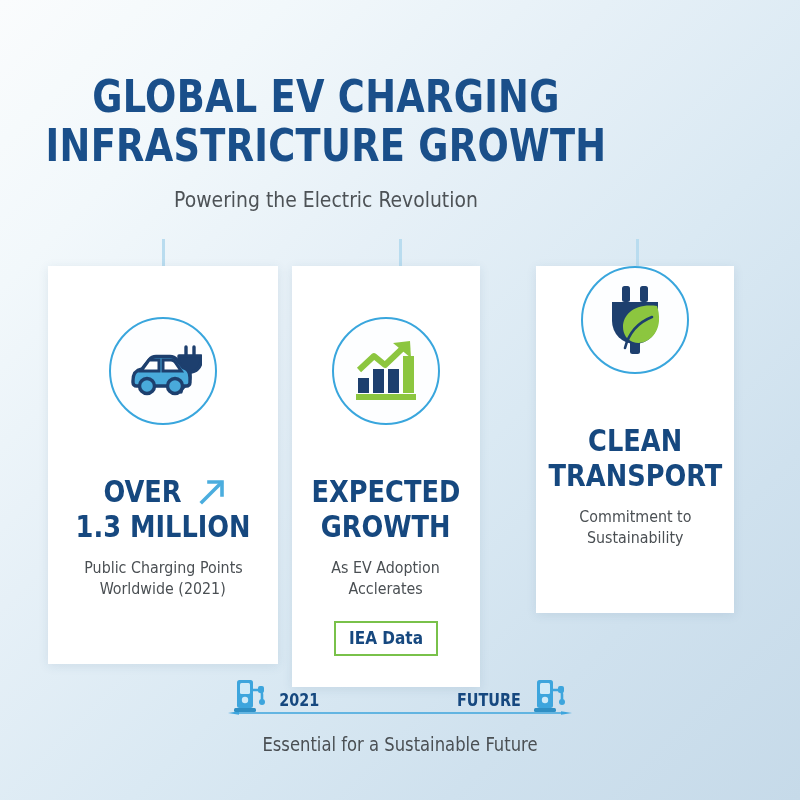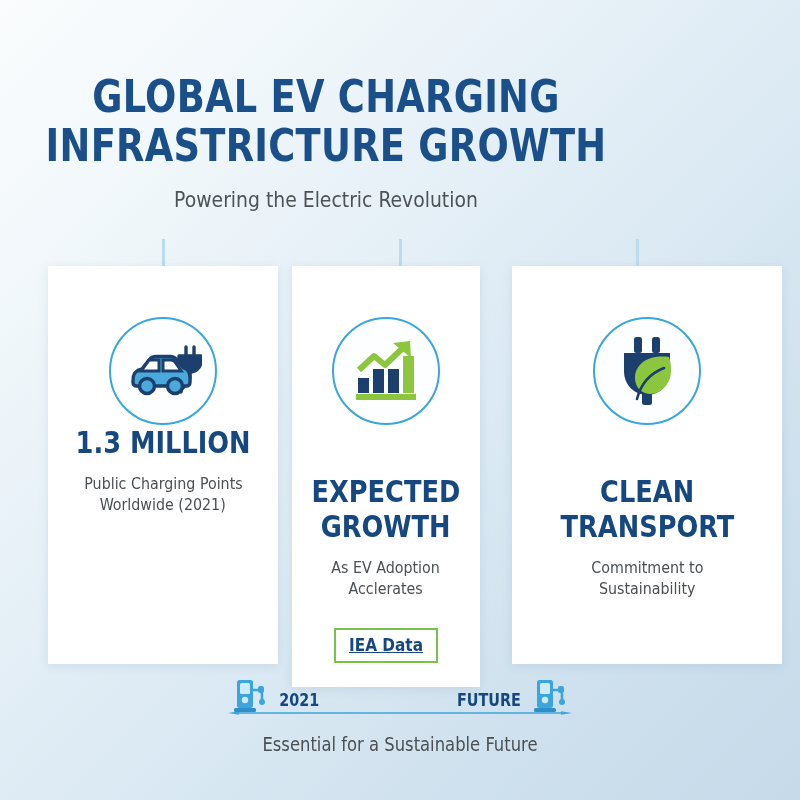--- a/index.html
+++ b/index.html
@@ -188,20 +188,29 @@
         <g>
           <path d="M9 45 c0 -8 3 -11 9 -12 l7 -9 c2 -2.5 4 -3.5 7 -3.5 h14 c3 0 5 1 7 3.5 l6 7.5 c5 1 7 5 7 10 v5 c0 2 -1.5 3.5 -3.5 3.5 h-50 c-2 0 -3.5 -1.5 -3.5 -3.5 z" fill="#49aadb" stroke="#1d3f6e" stroke-width="3.4" stroke-linejoin="round"></path>
           <path d="M25 24 h10 v11 h-18 z" fill="#ffffff" stroke="#1d3f6e" stroke-width="3"></path>
           <path d="M39 24 h8 c2 0 3 0.6 4.2 2.2 l6 8.8 h-18.2 z" fill="#ffffff" stroke="#1d3f6e" stroke-width="3"></path>
           <circle cx="23" cy="50" r="7.5" fill="#49aadb" stroke="#1d3f6e" stroke-width="3.4"></circle>
           <circle cx="51" cy="50" r="7.5" fill="#49aadb" stroke="#1d3f6e" stroke-width="3.4"></circle>
         </g>
       </svg>
     </div>
 
+    <div class="heading-row" style="margin-top:49px;">
+      <span class="card-heading">OVER</span>
+      <svg width="27" height="27" viewBox="0 0 27 27" style="margin-left:8px;">
+        <g stroke="#4badde" stroke-width="3.6" stroke-linecap="square" fill="none">
+          <line x1="3" y1="24" x2="22" y2="5"></line>
+          <polyline points="10,4 23,4 23,17"></polyline>
+        </g>
+      </svg>
+    </div>
     <div class="card-heading">1.3 MILLION</div>
 
     <div class="card-sub" style="margin-top:13px;">Public Charging Points</div>
     <div class="card-sub">Worldwide (2021)</div>
   </div>
 
   <div class="card" style="left:292px; top:266px; width:188px; height:370px; padding-top:51px;">
     <div class="icon-circle">
       <svg width="68" height="66" viewBox="0 0 68 66">
         <rect x="6" y="40" width="11" height="15" fill="#1d3f6e"></rect>
@@ -213,24 +222,24 @@
         <polygon points="58,3 59,20 41,5" fill="#8cc63f"></polygon>
       </svg>
     </div>
 
     <div class="card-heading" style="margin-top:49px;">EXPECTED</div>
     <div class="card-heading">GROWTH</div>
 
     <div class="card-sub" style="margin-top:13px;">As EV Adoption</div>
     <div class="card-sub">Acclerates</div>
 
-    <div class="badge" style="margin-top:29px;text-decoration:underline;">IEA Data</div>
-  </div>
-
-  <div class="card" style="left:512px; top:266px; width:270px; height:347px; padding-top:51px;">
+    <div class="badge" style="margin-top:22px;">IEA Data</div>
+  </div>
+
+  <div class="card" style="left:536px; top:266px; width:198px; height:347px; ">
     <div class="icon-circle">
       <svg width="70" height="72" viewBox="0 0 70 72">
         <rect x="22" y="2" width="8" height="16" rx="2.5" fill="#1d3f6e"></rect>
         <rect x="40" y="2" width="8" height="16" rx="2.5" fill="#1d3f6e"></rect>
         <path d="M12 18 h46 v19 a23 23 0 0 1 -23 23 a23 23 0 0 1 -23 -23 z" fill="#1d3f6e"></path>
         <rect x="30" y="55" width="10" height="15" rx="2.5" fill="#1d3f6e"></rect>
         <path d="M57 22 c-22 -3 -34 8 -34 21 c0 7 4 13 10 15 c12 4 25 -6 26 -21 c0.4 -6 -0.6 -11 -2 -15 z" fill="#8cc63f"></path>
         <path d="M25 64 c4 -16 14 -26 27 -31" fill="none" stroke="#1d3f6e" stroke-width="2.6" stroke-linecap="round"></path>
         <path d="M38 47 c4 -1.5 8 -2 12 -1.5 M35 54 c3 -1.2 6.5 -1.6 10 -1.3" fill="none" stroke="#8cc63f" stroke-width="2"></path>
       </svg>

